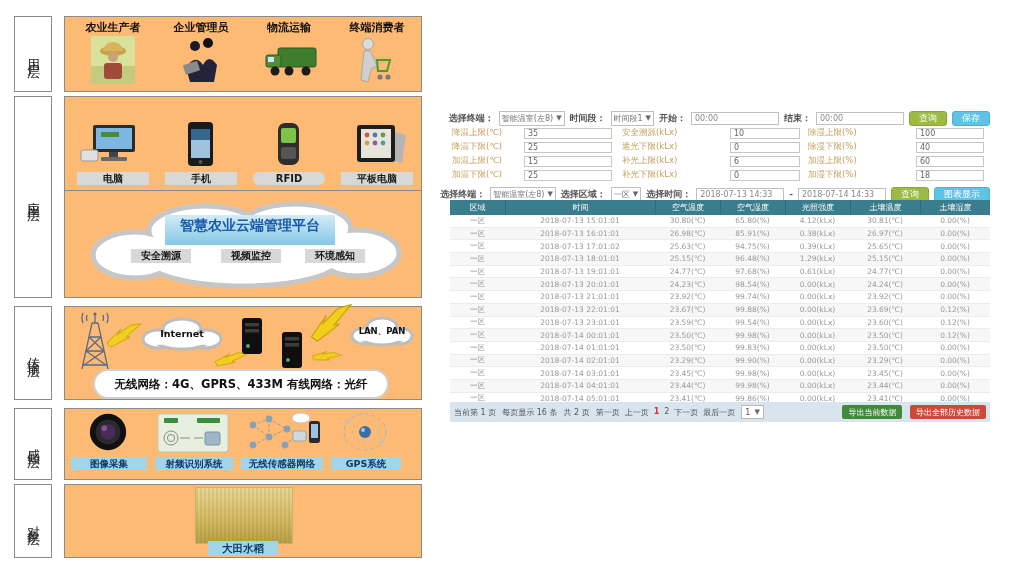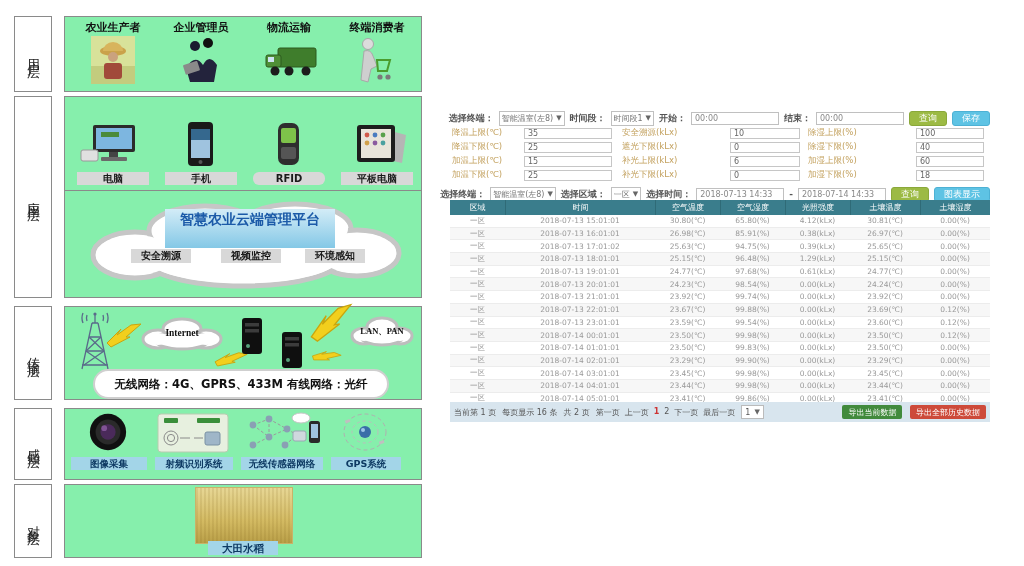--- a/index.html
+++ b/index.html
@@ -3,29 +3,29 @@
 <meta charset="utf-8">
 <style>
   html,body{margin:0;padding:0;background:#fff;}
   .screen{position:relative;width:1024px;height:566px;background:#fff;overflow:hidden;
           font-family:"DejaVu Sans","Liberation Sans",sans-serif;}
   .abs{position:absolute;}
 
   
   .layerlab{border:1px solid #8a8a8a;background:#fff;display:flex;align-items:center;justify-content:center;
             writing-mode:vertical-rl;text-orientation:upright;font-size:13px;color:#222;letter-spacing:4px;}
-  .dbox{border:1px solid #8a8a8a;background:#86efac;}
+  .dbox{border:1px solid #8a8a8a;background:#fdba74;}
   .uname{font-weight:bold;font-size:11px;color:#111;text-align:center;}
   .pill-blue{background:#a3d5e8;color:#0e3a63;font-weight:bold;text-align:center;}
   .pill-gray{background:#d8d8d8;color:#1a1a1a;font-weight:bold;text-align:center;}
   .cloudtitle{background:linear-gradient(#d3ecf7,#84c8e6);color:#1b5aa8;font-weight:bold;
               font-size:14px;text-align:center;line-height:21px;}
   .netbanner{border:2px solid #cfcfcf;border-radius:16px;background:#fff;display:flex;align-items:center;
              justify-content:center;font-weight:bold;font-size:11.5px;color:#111;}
-  .cloudtext{position:absolute;width:100%;text-align:center;font-weight:bold;color:#111;font-family:Liberation Serif, serif;}
+  .cloudtext{position:absolute;width:100%;text-align:center;font-weight:bold;color:#111;}
 
   
   .panel{position:absolute;left:450px;top:108px;width:540px;height:318px;font-size:9px;}
   .ctlrow{position:absolute;left:0;width:540px;height:16px;display:flex;align-items:center;
           justify-content:flex-end;gap:5px;}
   .ctl-label{color:#555;font-weight:bold;font-size:9px;white-space:nowrap;}
   .select{border:1px solid #c0c0c0;background:#fff;height:13px;display:flex;align-items:center;
           justify-content:space-between;padding:0 2px;color:#777;font-size:8px;white-space:nowrap;}
   .select .arr{color:#666;font-size:7px;margin-left:3px;}
   .tinput{border:1px solid #c0c0c0;background:#fff;height:11px;color:#888;font-size:8px;
@@ -187,21 +187,21 @@
           </g>
           <g fill="#ffffff">
             <ellipse cx="62" cy="62" rx="39" ry="20"></ellipse>
             <ellipse cx="132" cy="38" rx="53" ry="22"></ellipse>
             <ellipse cx="222" cy="36" rx="53" ry="22"></ellipse>
             <ellipse cx="284" cy="60" rx="39" ry="20"></ellipse>
             <ellipse cx="170" cy="66" rx="95" ry="24"></ellipse>
           </g>
         </svg>
       </div>
-      <div class="abs cloudtitle" style="left:100px;top:112px;width:170px;height:39px;">智慧农业云端管理平台</div>
+      <div class="abs cloudtitle" style="left:100px;top:118px;width:170px;height:30px;">智慧农业云端管理平台</div>
       <div class="abs pill-gray" style="left:66px;top:152px;width:60px;height:14px;line-height:14px;font-size:10px;">安全溯源</div>
       <div class="abs pill-gray" style="left:156px;top:152px;width:60px;height:14px;line-height:14px;font-size:10px;">视频监控</div>
       <div class="abs pill-gray" style="left:240px;top:152px;width:60px;height:14px;line-height:14px;font-size:10px;">环境感知</div>
     </div>
 
     <div class="abs dbox" style="left:64px;top:306px;width:356px;height:92px;">
       <div class="abs" style="left:6px;top:2px;">
         <svg width="48" height="66" viewBox="0 0 48 66">
           <g stroke="#5a6a8a" stroke-width="1.3" fill="none">
             <path d="M21,14 L11,60 M27,14 L37,60 M21,14 h6"></path>

